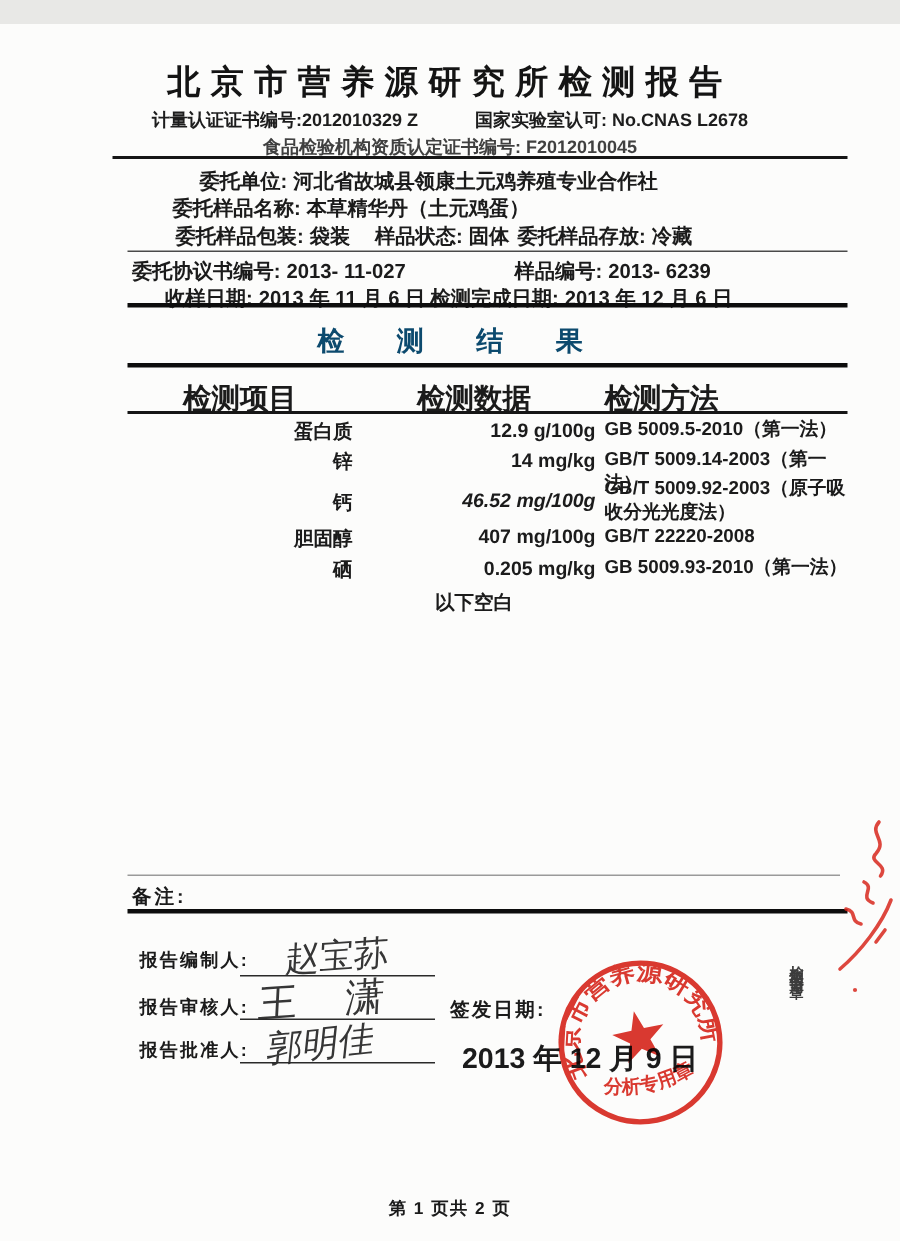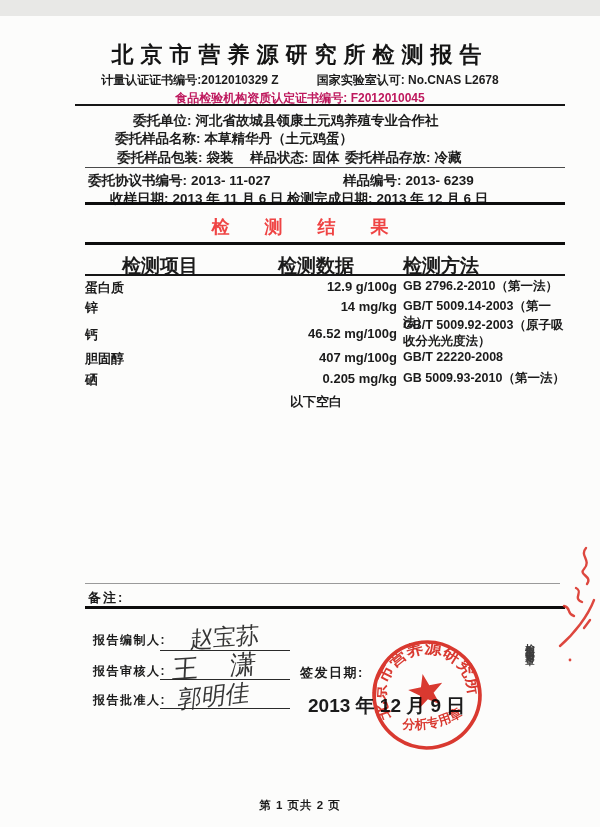--- a/index.html
+++ b/index.html
@@ -20,39 +20,39 @@
   .doc-title {
     left:0; top:24px; width:600px; text-align:center;
     font-size:22px; font-weight:bold; letter-spacing:7px; color:#141414;
   }
   .cert-row {
     left:0; top:56px; width:600px; display:flex; justify-content:center; gap:38px;
     font-size:12px; font-weight:bold; color:#1d1d1d;
   }
   .cert-row2 {
     left:0; top:74px; width:600px; text-align:center;
-    font-size:12px; font-weight:bold; color:#be185d;
+    font-size:12px; font-weight:bold; color:#404040;
   }
 
   .info-row { position:absolute; left:0; width:600px; height:18px; font-size:13.5px; font-weight:600; }
   .info-pair { position:absolute; top:0; white-space:nowrap; }
   .info-pair .lbl { margin-right:4px; }
 
   .section-title {
     left:0; top:199px; width:600px; text-align:center;
-    font-size:18px; font-weight:bold; letter-spacing:15px; text-indent:15px; color:#ef4444;
+    font-size:18px; font-weight:bold; letter-spacing:15px; text-indent:15px; color:#0c4a6e;
   }
 
   .tbl { position:absolute; left:0; top:232px; width:600px; height:175px; }
   .tbl .hdr { position:absolute; top:5px; font-size:19px; font-weight:600; }
   .hdr-item   { left:85px;  width:150px; text-align:center; }
   .hdr-value  { left:235px; width:162px; text-align:center; }
   .hdr-method { left:403px; width:162px; text-align:left; }
   .trow { position:absolute; left:0; width:600px; font-size:13px; font-weight:600; }
-  .c-item   { position:absolute; left:85px;  width:150px; text-align:left; }
+  .c-item   { position:absolute; left:85px;  width:150px; text-align:right; }
   .c-value  { position:absolute; left:230px; width:167px; text-align:right; }
   .c-method { position:absolute; left:403px; width:164px; text-align:left; font-size:12.5px; line-height:15.5px; }
   .end-note { position:absolute; left:235px; width:162px; top:145px; text-align:center; font-size:13px; font-weight:600; }
 
   .remark-label { left:88px; top:573px; font-size:13px; font-weight:bold; letter-spacing:2px; }
 
   .sig-label { position:absolute; left:93px; font-size:12px; font-weight:bold; letter-spacing:1.5px; }
   .sig-line  { position:absolute; left:160px; width:130px; border-bottom:1.5px solid #2a2a2a; height:0; }
   .handwriting {
     position:absolute; color:#262626; font-weight:400; white-space:nowrap;
@@ -131,30 +131,30 @@
 
   <div class="tbl">
     <span class="hdr hdr-item">检测项目</span>
     <span class="hdr hdr-value">检测数据</span>
     <span class="hdr hdr-method">检测方法</span>
     <div class="rule rule-med" style="top:26px; height:1.5px;"></div>
 
     <div class="trow" style="top:31px;">
       <span class="c-item">蛋白质</span>
       <span class="c-value">12.9 g/100g</span>
-      <span class="c-method">GB 2796.2-2010（第一法）</span>
+      <span class="c-method">GB 5009.5-2010（第一法）</span>
     </div>
     <div class="trow" style="top:51px;">
       <span class="c-item">锌</span>
       <span class="c-value">14 mg/kg</span>
       <span class="c-method">GB/T 5009.14-2003（第一法）</span>
     </div>
     <div class="trow" style="top:70px;">
       <span class="c-item" style="top:8px;">钙</span>
-      <span class="c-value" style="top:8px;">46.52 mg/100g</span>
+      <span class="c-value" style="top:8px;font-style:italic;">46.52 mg/100g</span>
       <span class="c-method">GB/T 5009.92-2003（原子吸收分光光度法）</span>
     </div>
     <div class="trow" style="top:102px;">
       <span class="c-item">胆固醇</span>
       <span class="c-value">407 mg/100g</span>
       <span class="c-method">GB/T 22220-2008</span>
     </div>
     <div class="trow" style="top:123px;">
       <span class="c-item">硒</span>
       <span class="c-value">0.205 mg/kg</span>

